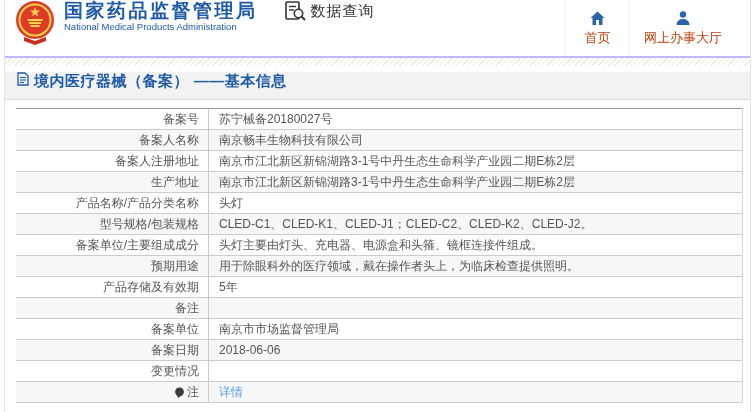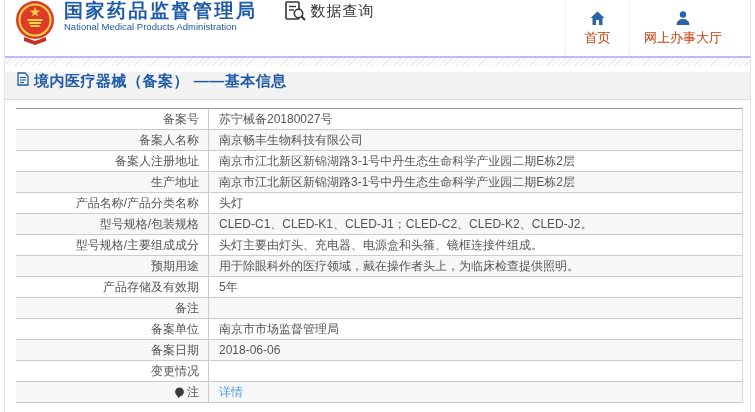--- a/index.html
+++ b/index.html
@@ -124,21 +124,21 @@
       </div>
     <div class="tr">
         <div class="td-label">产品名称/产品分类名称</div>
         <div class="td-value">头灯</div>
       </div>
     <div class="tr">
         <div class="td-label">型号规格/包装规格</div>
         <div class="td-value">CLED-C1、CLED-K1、CLED-J1；CLED-C2、CLED-K2、CLED-J2。</div>
       </div>
     <div class="tr">
-        <div class="td-label">型号规格/主要组成成分</div>
+        <div class="td-label">备案单位/主要组成成分</div>
         <div class="td-value">头灯主要由灯头、充电器、电源盒和头箍、镜框连接件组成。</div>
       </div>
     <div class="tr">
         <div class="td-label">预期用途</div>
         <div class="td-value">用于除眼科外的医疗领域，戴在操作者头上，为临床检查提供照明。</div>
       </div>
     <div class="tr">
         <div class="td-label">产品存储及有效期</div>
         <div class="td-value">5年</div>
       </div>

